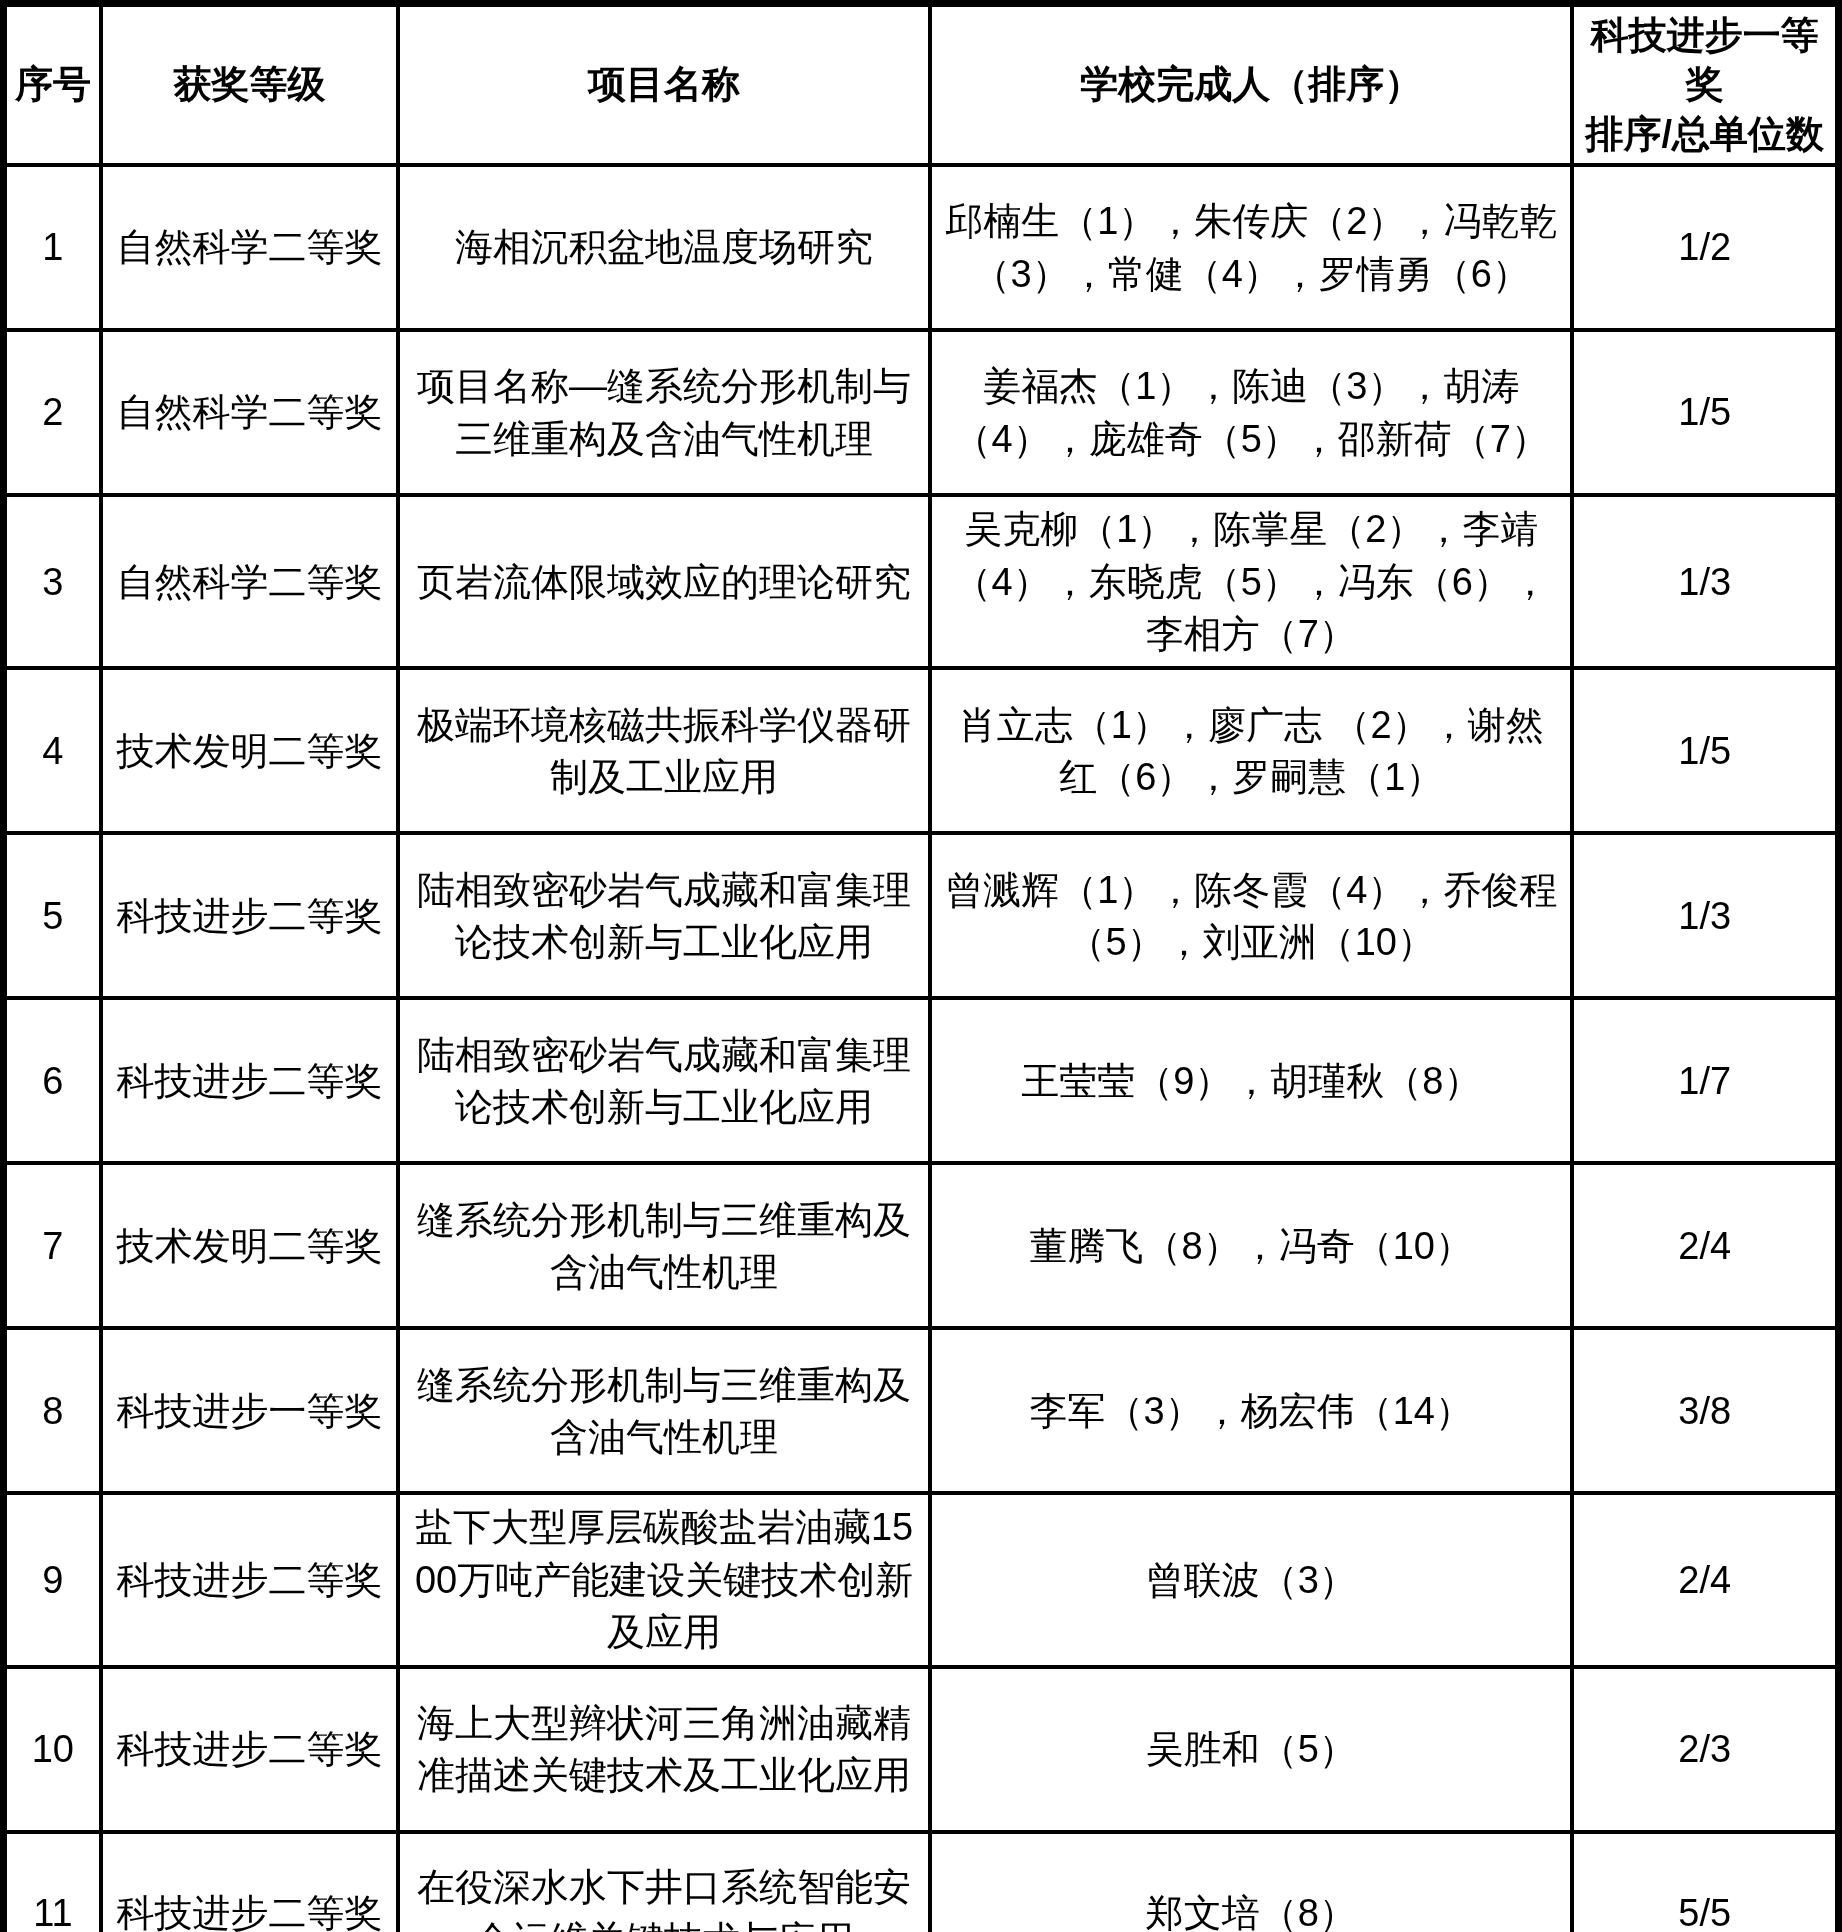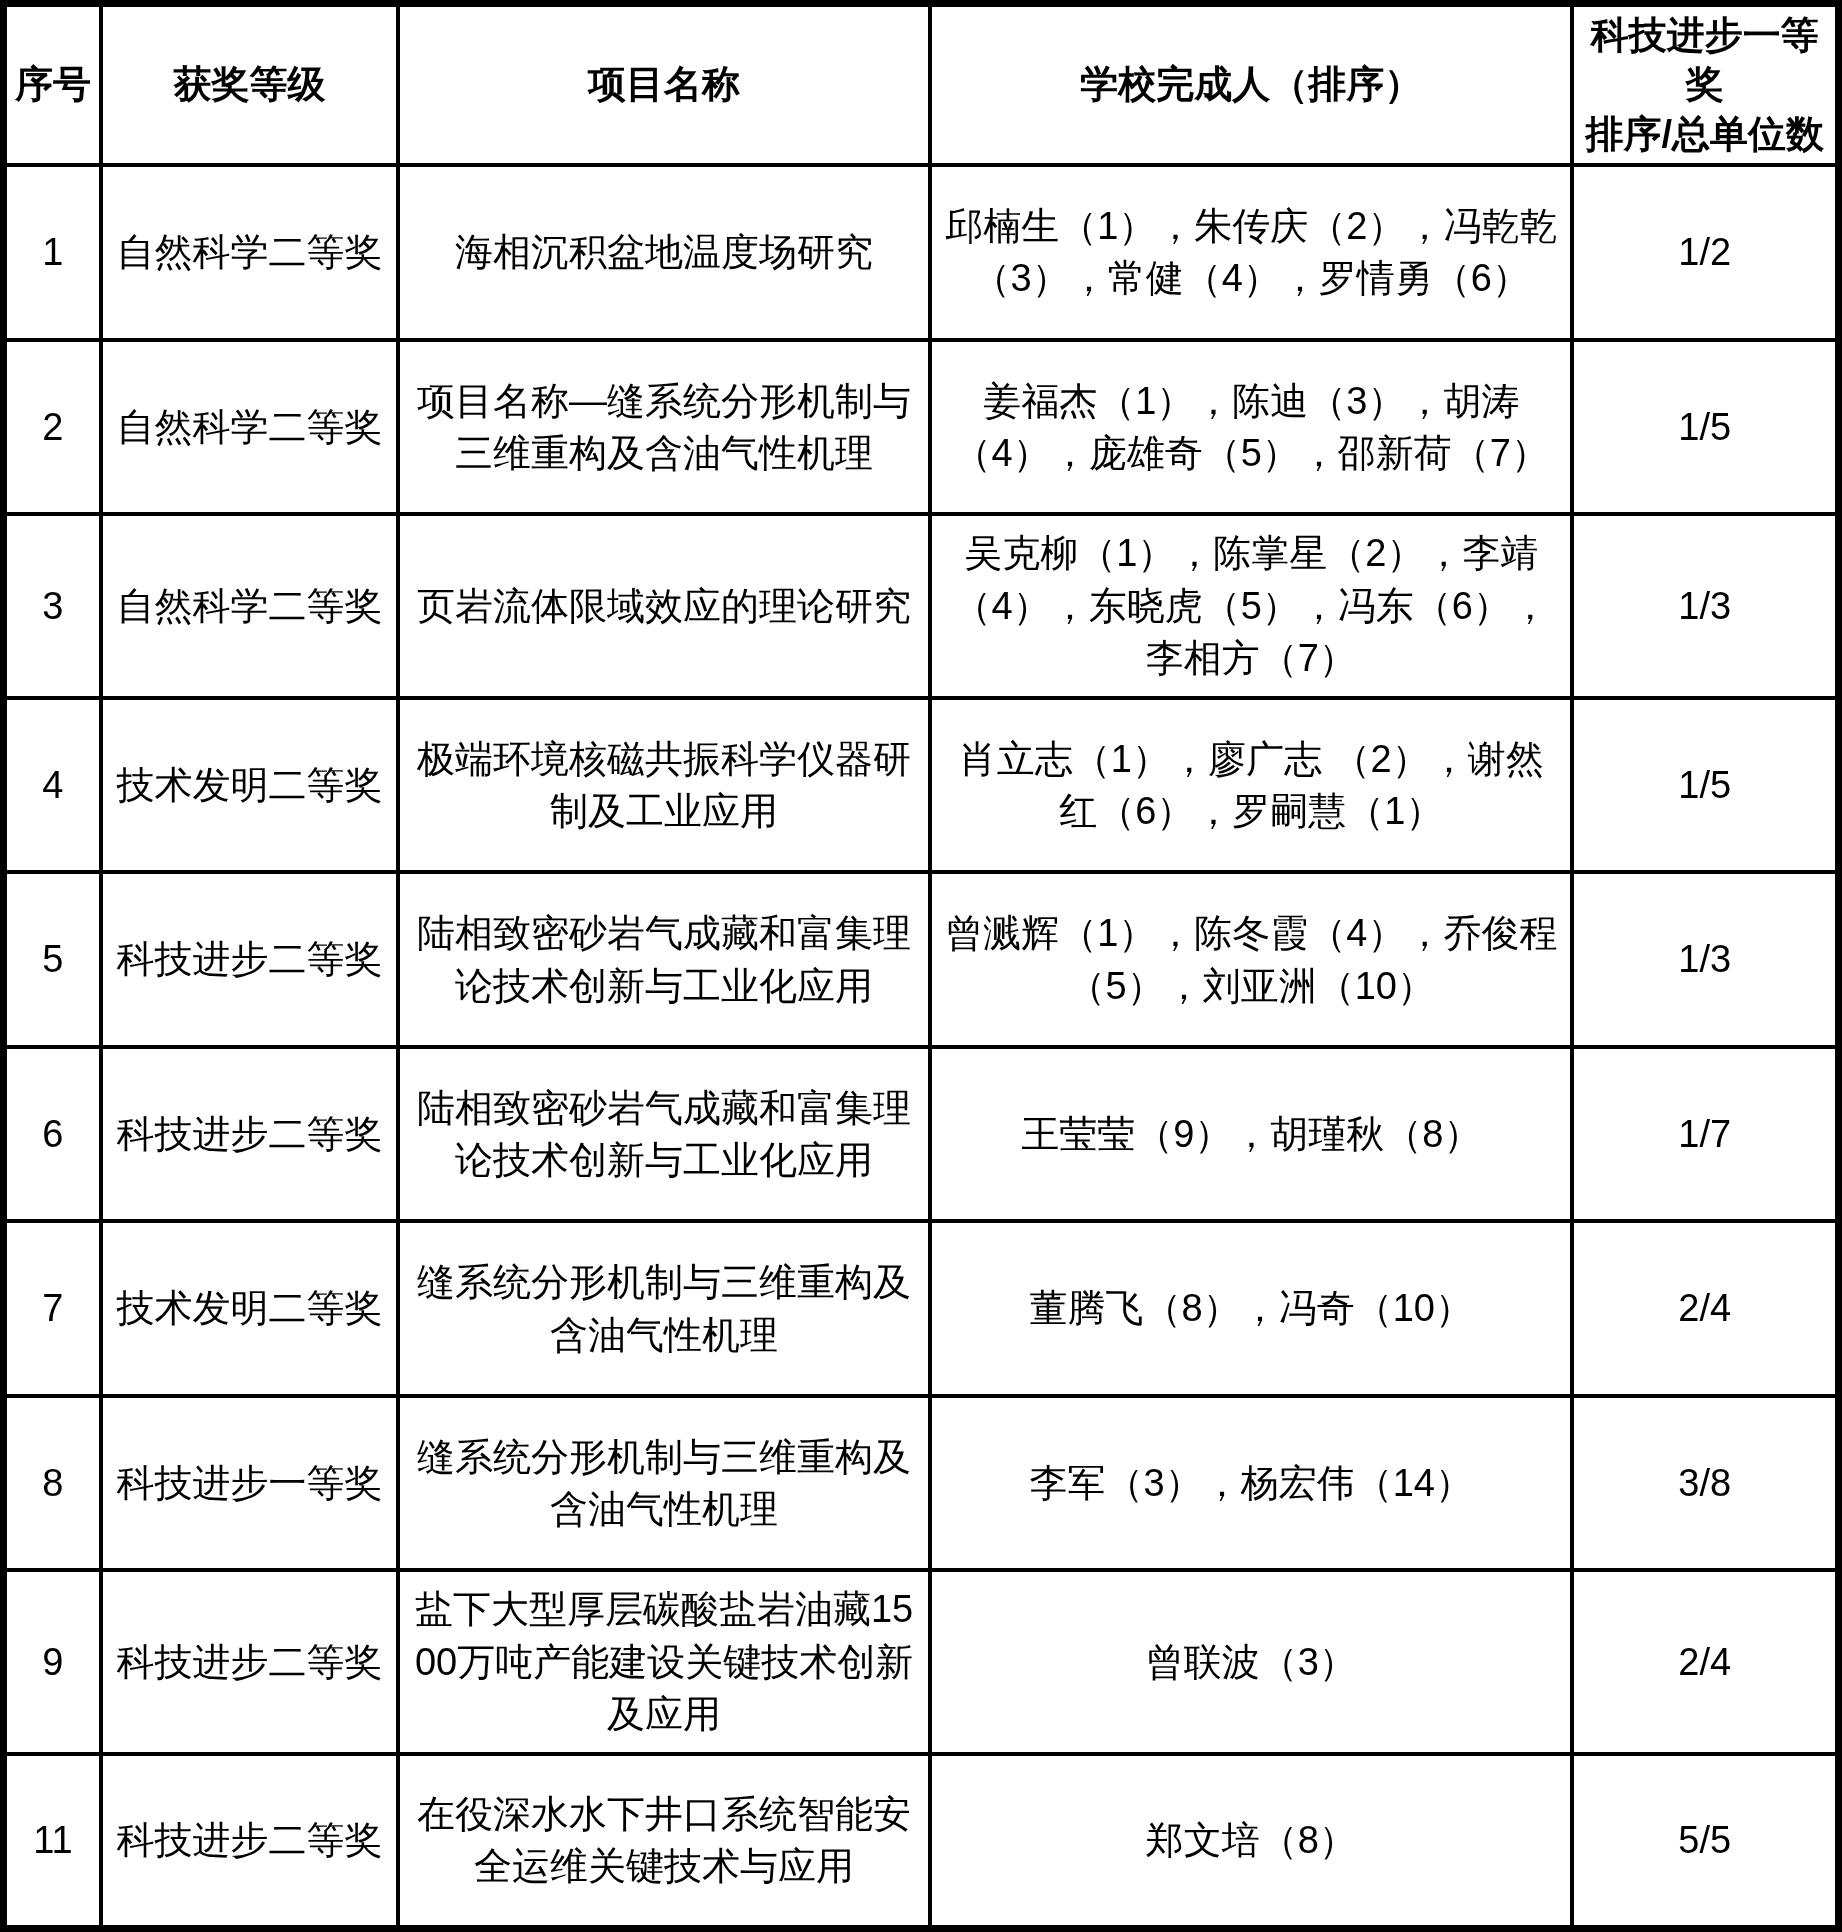--- a/index.html
+++ b/index.html
@@ -128,20 +128,27 @@
       <td>3/8</td>
     </tr>
     <tr>
       <td>9</td>
       <td>科技进步二等奖</td>
       <td>盐下大型厚层碳酸盐岩油藏1500万吨产能建设关键技术创新及应用</td>
       <td>曾联波（3）</td>
       <td>2/4</td>
     </tr>
     <tr>
+      <td>10</td>
+      <td>科技进步二等奖</td>
+      <td>海上大型辫状河三角洲油藏精准描述关键技术及工业化应用</td>
+      <td>吴胜和（5）</td>
+      <td>2/3</td>
+    </tr>
+    <tr>
       <td>11</td>
       <td>科技进步二等奖</td>
       <td>在役深水水下井口系统智能安全运维关键技术与应用</td>
       <td>郑文培（8）</td>
       <td>5/5</td>
     </tr>
   </tbody>
 </table>
 
 </body></html>

